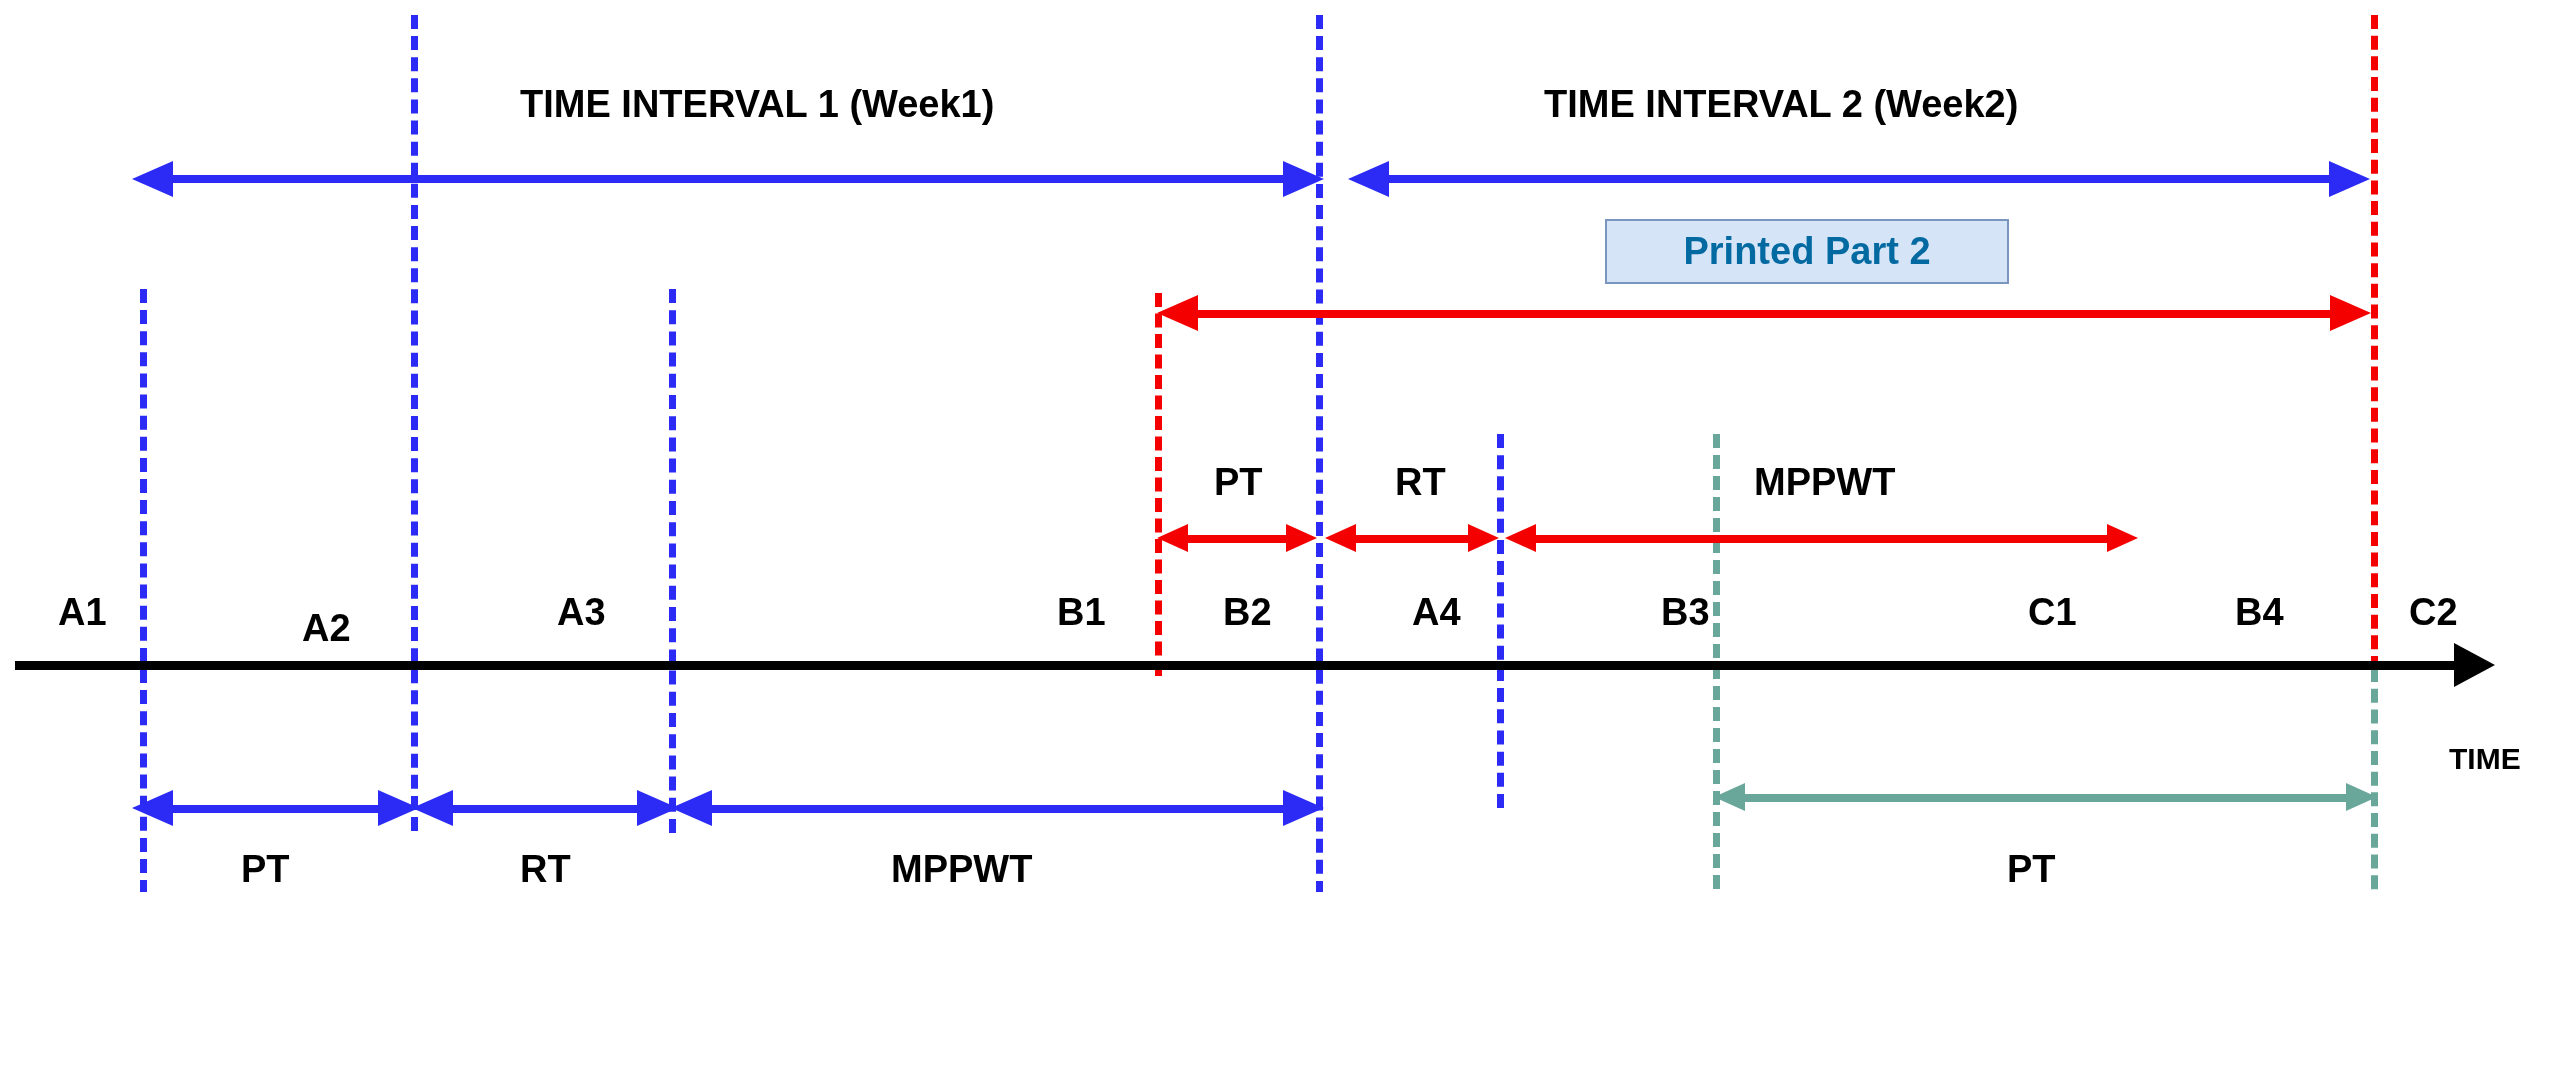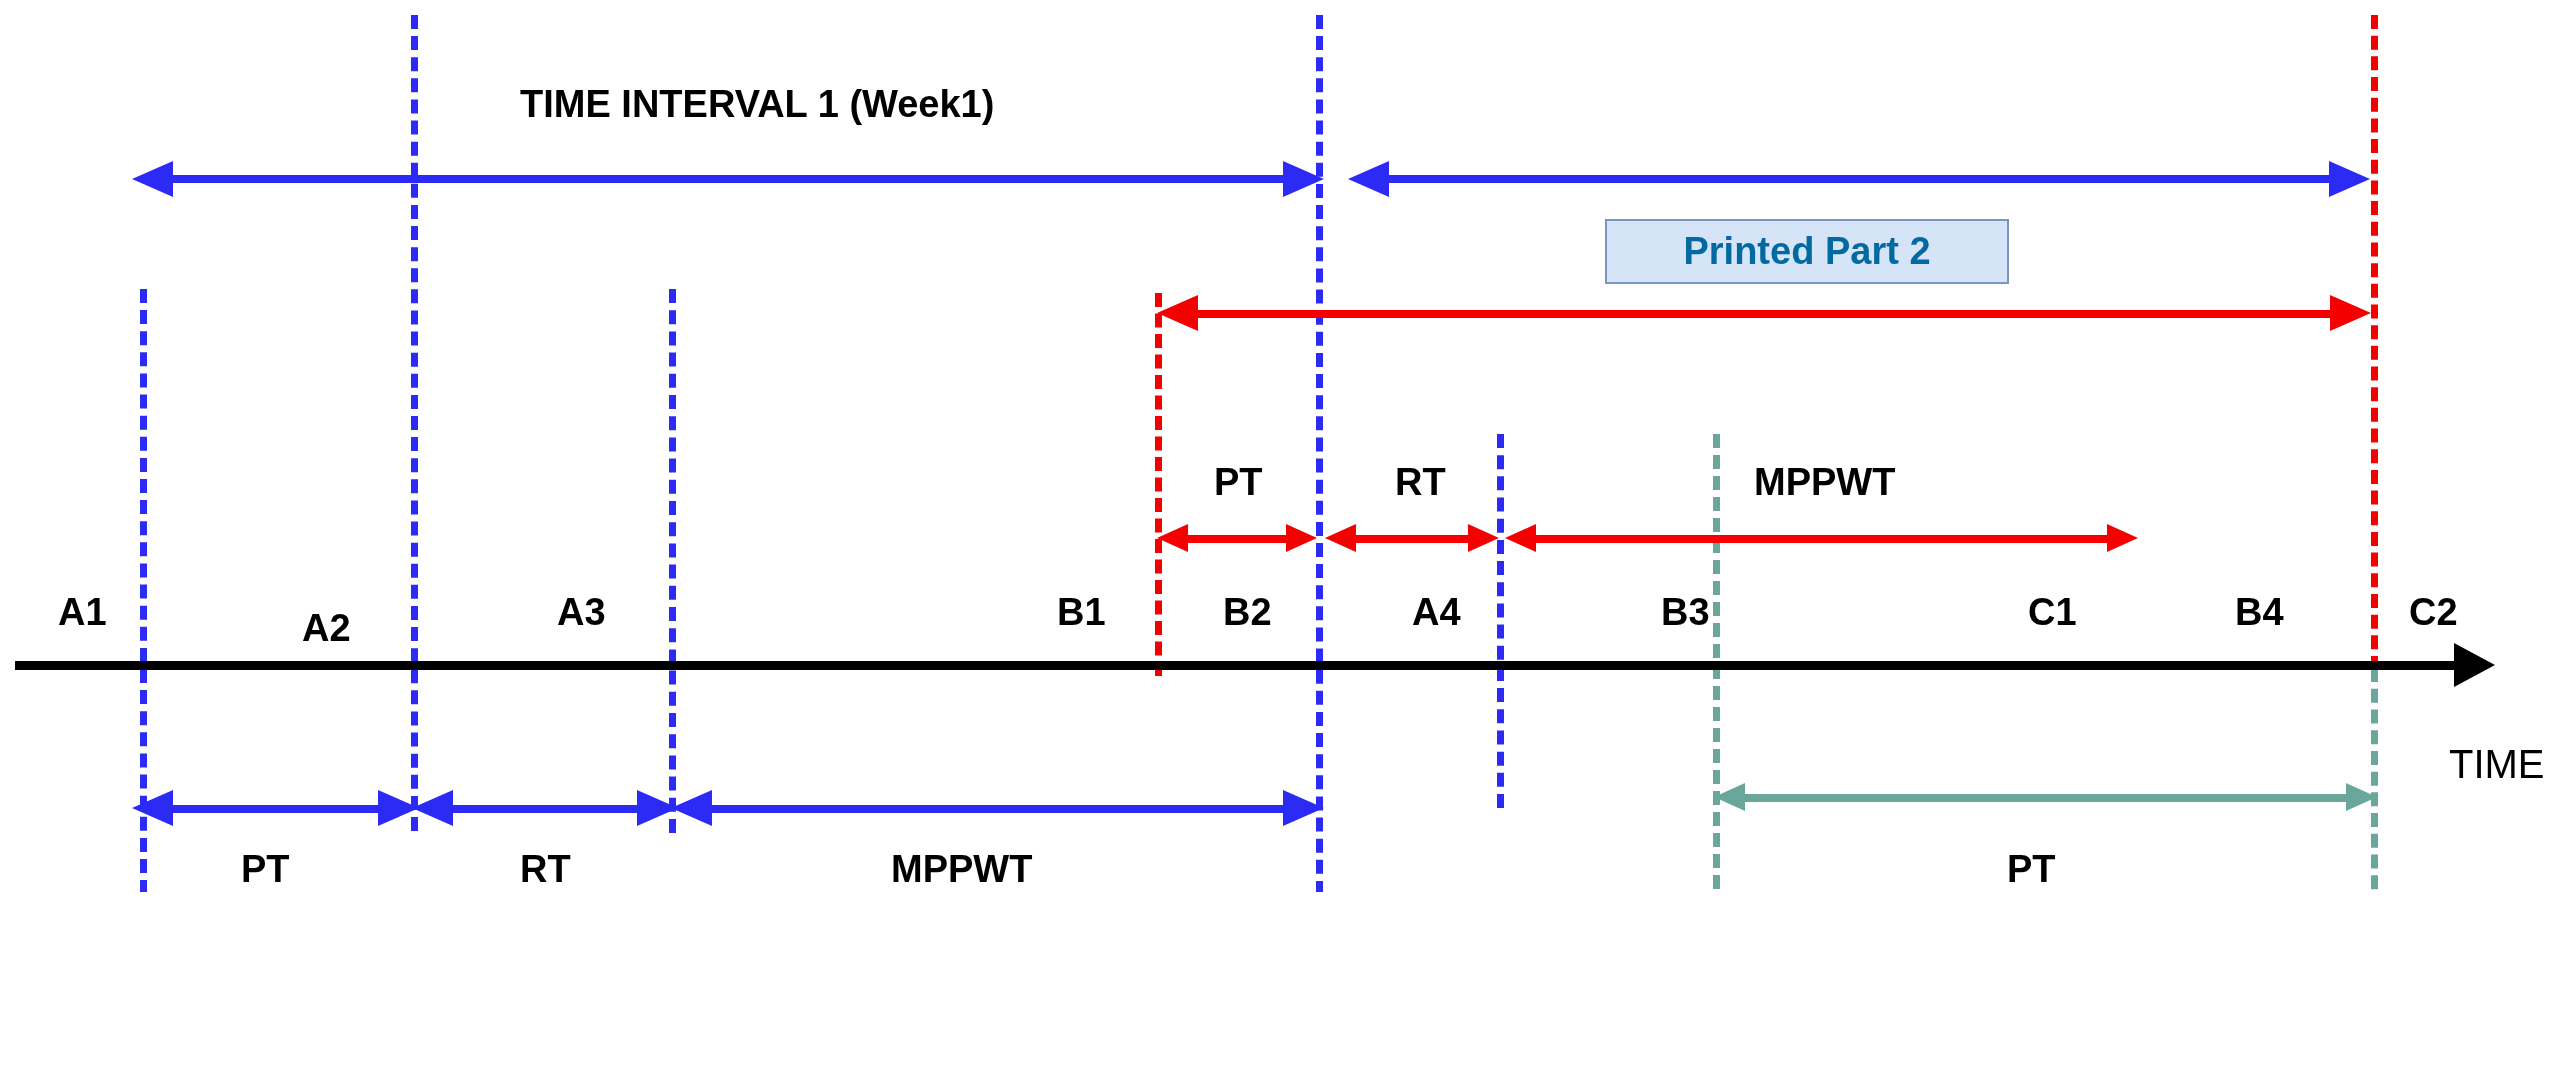--- a/index.html
+++ b/index.html
@@ -4,21 +4,21 @@
 <title>Timeline Diagram</title>
 <style>
   html,body{margin:0;padding:0;background:#ffffff;}
   body{font-family:"Liberation Sans",sans-serif;}
   #stage{position:relative;width:2576px;height:892px;background:#fff;overflow:hidden;}
   .vline{position:absolute;width:0;border-left-style:dashed;border-left-width:7.7px;}
   .axis{position:absolute;height:9.4px;background:#000;}
   .axis-head{position:absolute;width:0;height:0;border-top:22px solid transparent;border-bottom:22px solid transparent;border-left:41px solid #000;}
   .lbl{position:absolute;font-weight:bold;color:#000;white-space:nowrap;line-height:1;}
   .seg-label{font-size:38px;}
-  .time-label{font-size:40px;font-weight:normal;}
+  .time-label{font-size:30px;font-weight:bold;}
   .interval-label{font-size:38px;font-weight:bold;}
   .arrowline{position:absolute;height:7.7px;}
   .ahead{position:absolute;width:0;height:0;}
   .ahead.right{border-top:18.7px solid transparent;border-bottom:18.7px solid transparent;}
   .ahead.left{border-top:18.7px solid transparent;border-bottom:18.7px solid transparent;}
   .ahead.rightS{border-top:14.5px solid transparent;border-bottom:14.5px solid transparent;}
   .ahead.leftS{border-top:14.5px solid transparent;border-bottom:14.5px solid transparent;}
   .part-box{position:absolute;background:#d6e4f7;border:2.6px solid #7b96be;
             display:flex;align-items:center;justify-content:center;
             font-size:38px;font-weight:bold;color:#0369a1;}
@@ -41,20 +41,21 @@
   <div class="vline" style="left:1497px;top:434px;height:374px;border-left-color:#2b2bf5;"></div>
 
   <div class="vline" style="left:1713px;top:434px;height:476px;border-left-color:#6aa79b;"></div>
 
   <div class="vline" style="left:2371px;top:15.3px;height:655px;border-left-color:#f40000;"></div>
 
   <div class="vline" style="left:2371px;top:668px;height:242px;border-left-color:#6aa79b;"></div>
 
   <div class="lbl interval-label" style="left:520px;top:85px;">TIME INTERVAL 1 (Week1)</div>
 
+  <div class="lbl interval-label" style="left:1544px;top:85px;">TIME INTERVAL 2 (Week2)</div>
 
   <div>
     <div class="arrowline" style="left:166px;top:175px;width:1124px;background:#2b2bf5;"></div>
     <div class="ahead left" style="left:132px;top:161px;border-right:41px solid #2b2bf5;"></div>
     <div class="ahead right" style="left:1283px;top:161px;border-left:41px solid #2b2bf5;"></div>
   </div>
 
   <div>
     <div class="arrowline" style="left:1382px;top:175px;width:954px;background:#2b2bf5;"></div>
     <div class="ahead left" style="left:1348px;top:161px;border-right:41px solid #2b2bf5;"></div>

